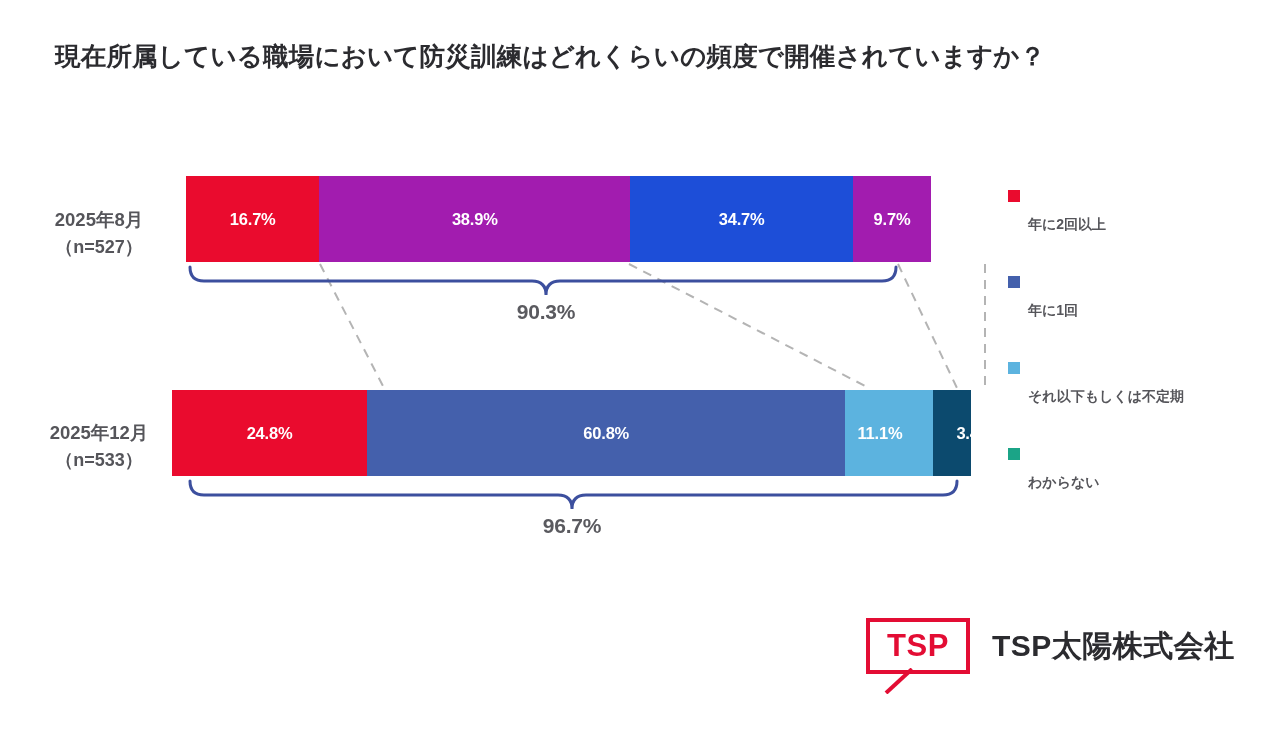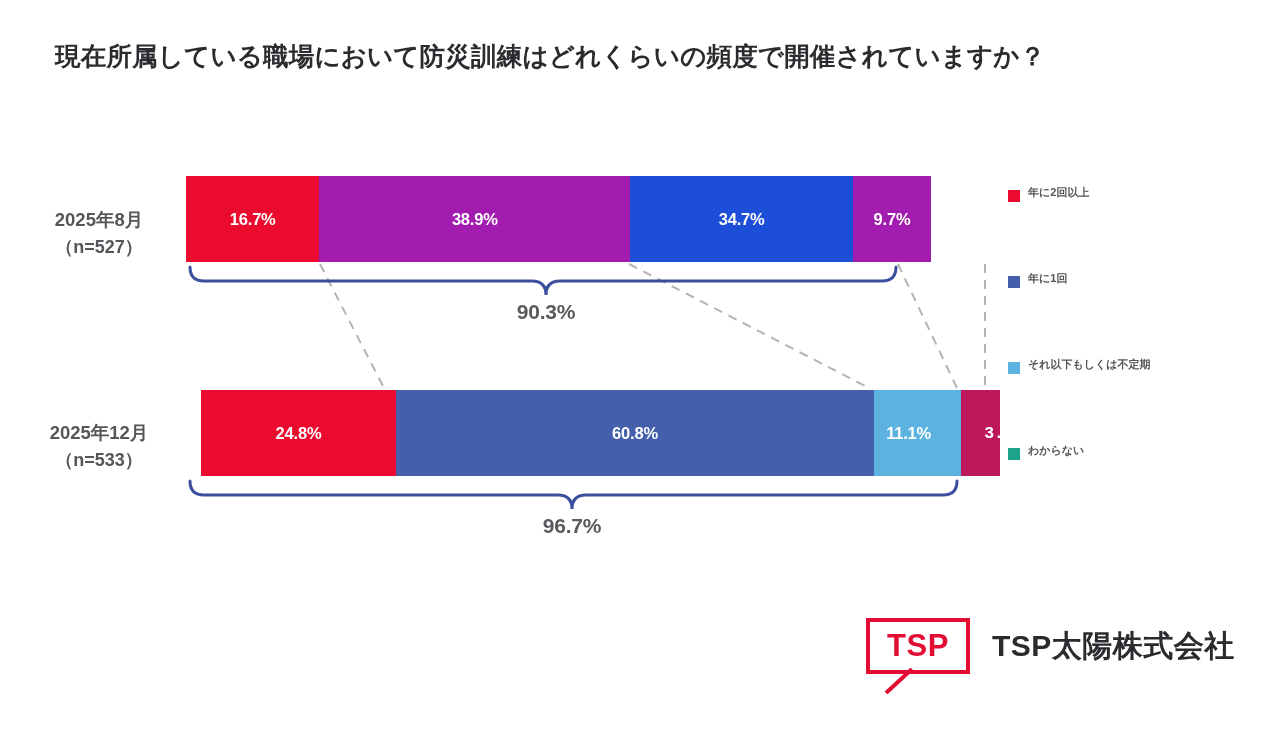--- a/index.html
+++ b/index.html
@@ -110,24 +110,25 @@
   }
   .legend-swatch {
     width: 12px;
     height: 12px;
     margin-top: 4px;
     margin-right: 8px;
     flex: 0 0 auto;
   }
   .legend-text {
     color: #55555a;
-    font-size: 11px;
+    font-size: 14px;
     font-weight: bold;
     line-height: 1.2;
     white-space: nowrap;
+    margin-top: 30px;
   }
 
   
   #logo-block {
     position: absolute;
     left: 866px;
     top: 618px;
     display: flex;
     align-items: center;
   }
@@ -194,31 +195,31 @@
       <span class="seg-label">38.9%</span>
     </div>
     <div class="seg" style="width:223px; background:#1d4ed8;">
       <span class="seg-label">34.7%</span>
     </div>
     <div class="seg" style="width:77.6px; background:#a21caf;">
       <span class="seg-label">9.7%</span>
     </div>
   </div>
 
-  <div class="bar-row" style="left:201px; top:390px; width:799px;">
+  <div class="bar-row" style="left:172px; top:390px; width:799px;">
     <div class="seg" style="width:198.2px; background:#ea0b2e;">
       <span class="seg-label">24.8%</span>
     </div>
     <div class="seg" style="width:485.8px; background:#4460ac;">
       <span class="seg-label">60.8%</span>
     </div>
     <div class="seg" style="width:88.7px; background:#5cb3df;">
       <span class="seg-label shift-left">11.1%</span>
     </div>
-    <div class="seg" style="width:39px; background:#be185d;font-family:Liberation Mono, monospace;">
+    <div class="seg" style="width:39px; background:#0c4a6e;">
       <span class="seg-label overflow-right">3.4%</span>
     </div>
   </div>
 
   <svg id="annotation-svg" viewBox="0 0 1280 731">
 
     <path d="M320 264 L384 388" stroke="#b4b4b4" stroke-width="2" fill="none" stroke-dasharray="9 7"></path>
 
     <path d="M629 264 L869 388" stroke="#b4b4b4" stroke-width="2" fill="none" stroke-dasharray="9 7"></path>
 

